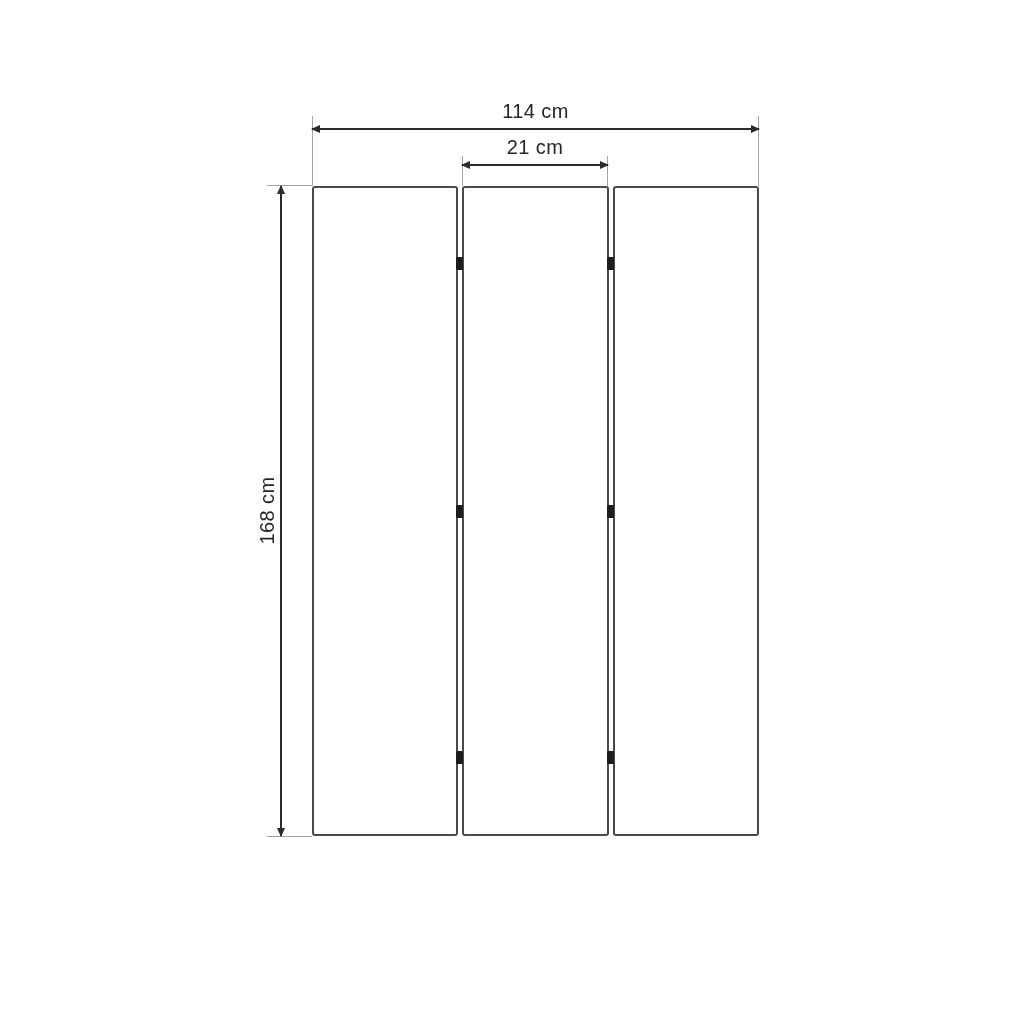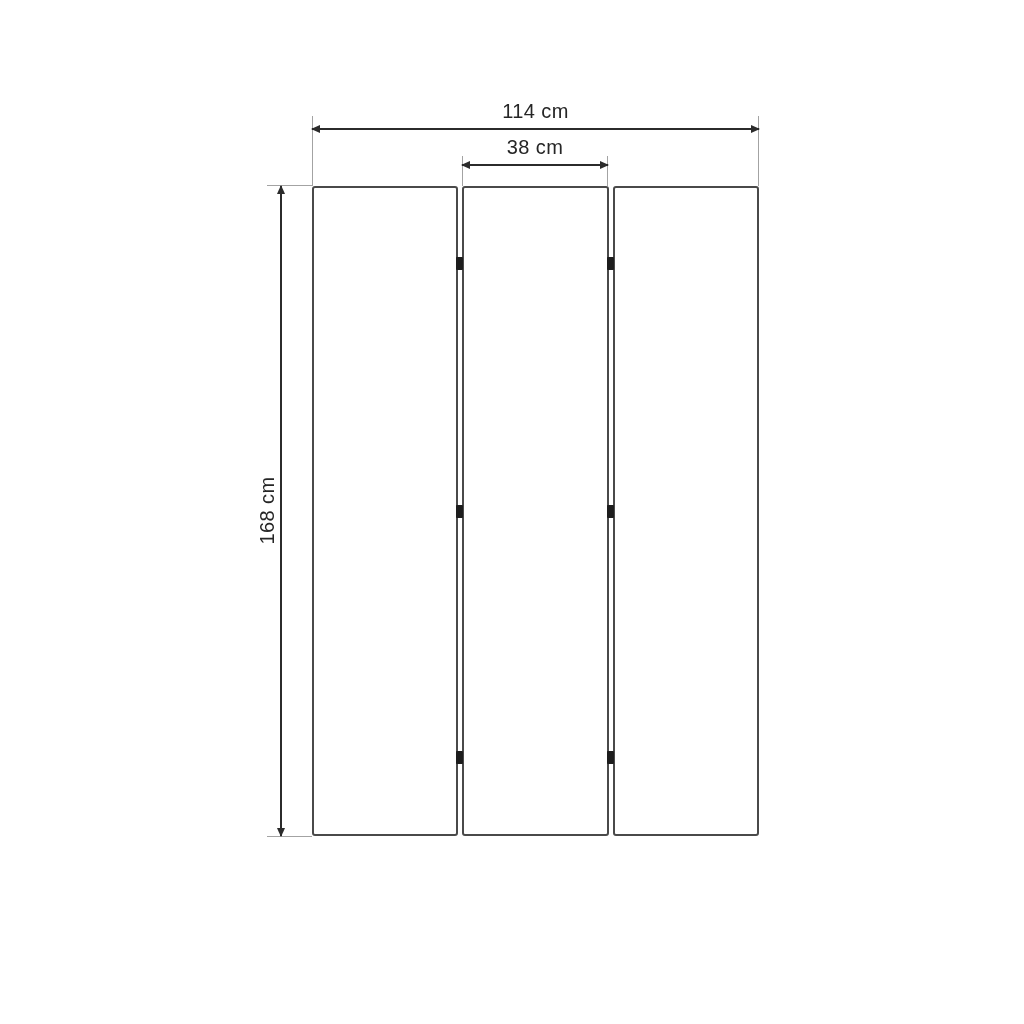--- a/index.html
+++ b/index.html
@@ -144,19 +144,19 @@
   <div class="hinge gap-left  row-top"></div>
   <div class="hinge gap-left  row-middle"></div>
   <div class="hinge gap-left  row-bottom"></div>
   <div class="hinge gap-right row-top"></div>
   <div class="hinge gap-right row-middle"></div>
   <div class="hinge gap-right row-bottom"></div>
 
   <div class="dim-label" id="label-width">114 cm</div>
   <div class="dim-line-h" id="dim-width-line"></div>
 
-  <div class="dim-label" id="label-panel">38 cm</div>
+  <div class="dim-label" id="label-panel">21 cm</div>
   <div class="dim-line-h" id="dim-panel-line"></div>
 
   <div class="dim-label" id="label-height">168 cm</div>
   <div class="dim-line-v" id="dim-height-line"></div>
 
 </div>
 
 </body></html>

